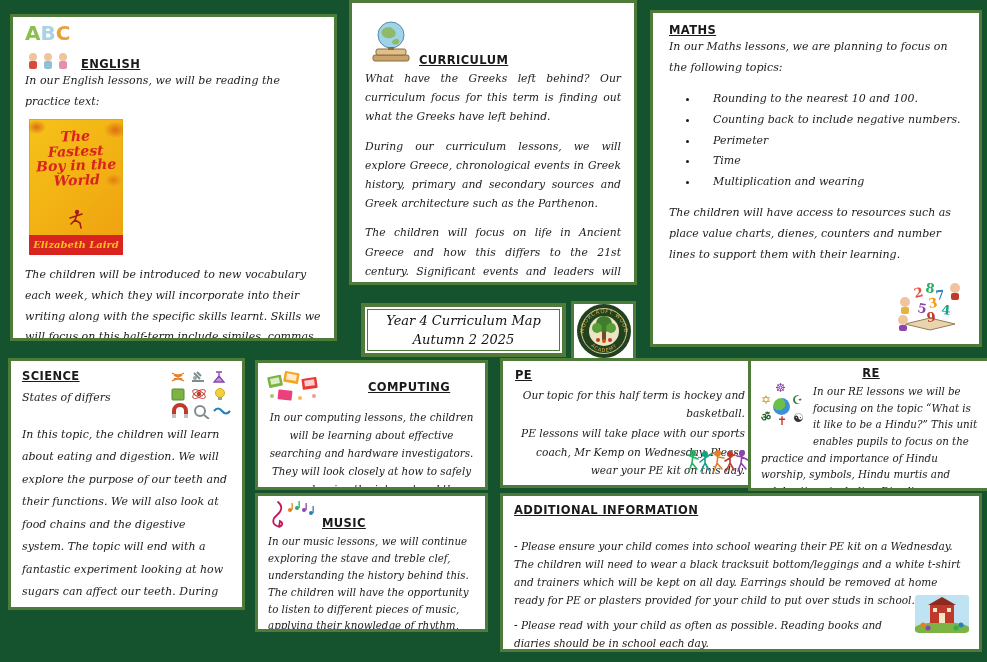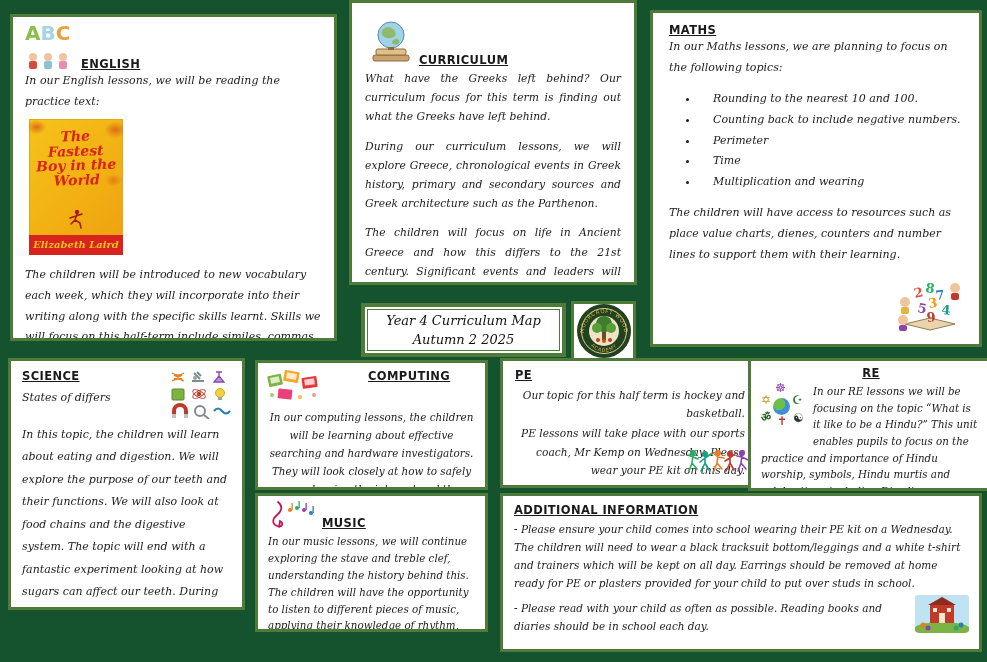--- a/index.html
+++ b/index.html
@@ -45,21 +45,21 @@
   .titlebox .inner{position:absolute;inset:2px;border:1px solid #4e7a3a;display:flex;flex-direction:column;
         align-items:center;justify-content:center;}
   .titlebox .t{font-size:13px;font-style:italic;line-height:1.5;color:#111;}
   .logobox{left:571px;top:301px;width:65px;height:60px;padding:1px;display:flex;align-items:center;justify-content:center;}
   
   .science{left:8px;top:358px;width:237px;height:252px;padding:8px 11px;}
   .science .hand{font-size:11px;line-height:2.05;}
   .sci-icons{position:absolute;top:8px;right:10px;}
   
   .computing{left:255px;top:360px;width:233px;height:130px;padding:6px 8px;}
-  .comp-header{display:flex;gap:10px;height:36px;}
+  .comp-header{display:flex;align-items:center;gap:10px;height:36px;}
   .comp-header .head{margin-left:38px;}
   .computing .hand{font-size:10.4px;line-height:1.72;text-align:center;margin-top:4px;}
   
   .music{left:255px;top:493px;width:233px;height:139px;padding:4px 10px;}
   .music-header{display:flex;align-items:flex-end;gap:2px;height:30px;}
   .music .hand{font-size:10.3px;line-height:1.64;}
   
   .pe{left:500px;top:358px;width:260px;height:130px;padding:7px 12px;}
   .pe .hand{font-size:10.6px;line-height:1.72;text-align:right;}
   .pe .p{margin-bottom:2px;}
@@ -296,21 +296,21 @@
       <div class="re-globe"></div>
       <span style="left:0;top:30px;color:#1b5e20;font-weight:bold;font-size:11px;">ॐ</span>
       <span style="left:16px;top:33px;color:#c0392b;">✝</span>
       <span style="left:32px;top:30px;color:#333;">☯</span>
     </div>
     <div class="hand" style="margin-top:3px;">In our RE lessons we will be focusing on the topic “What is it like to be a Hindu?” This unit enables pupils to focus on the practice and importance of Hindu worship, symbols, Hindu murtis and celebrations including Diwali.</div>
   </div>
 
   <div class="box additional">
     <div class="head">ADDITIONAL INFORMATION</div>
-    <p class="hand p" style="margin-top:3px;width:100%;">- Please ensure your child comes into school wearing their PE kit on a Wednesday. The children will need to wear a black tracksuit bottom/leggings and a white t-shirt and trainers which will be kept on all day. Earrings should be removed at home ready for PE or plasters provided for your child to put over studs in school.</p>
+    <p class="hand p" style="margin-top:20px;width:100%;">- Please ensure your child comes into school wearing their PE kit on a Wednesday. The children will need to wear a black tracksuit bottom/leggings and a white t-shirt and trainers which will be kept on all day. Earrings should be removed at home ready for PE or plasters provided for your child to put over studs in school.</p>
     <p class="hand p" style="width:380px;">- Please read with your child as often as possible. Reading books and diaries should be in school each day.</p>
     <div class="school-clip icon">
       <svg width="54" height="38" viewBox="0 0 54 38">
         <rect x="0" y="0" width="54" height="38" rx="3" fill="#bfe3f2"></rect>
         <ellipse cx="27" cy="34" rx="28" ry="7" fill="#7cb342"></ellipse>
         <rect x="15" y="10" width="24" height="18" fill="#c0392b"></rect>
         <path d="M13 10 L27 2 L41 10 Z" fill="#8e2a20"></path>
         <rect x="24" y="18" width="6" height="10" fill="#f5e6c8"></rect>
         <rect x="18" y="13" width="4" height="4" fill="#f5e6c8"></rect>
           <rect x="32" y="13" width="4" height="4" fill="#f5e6c8"></rect>

